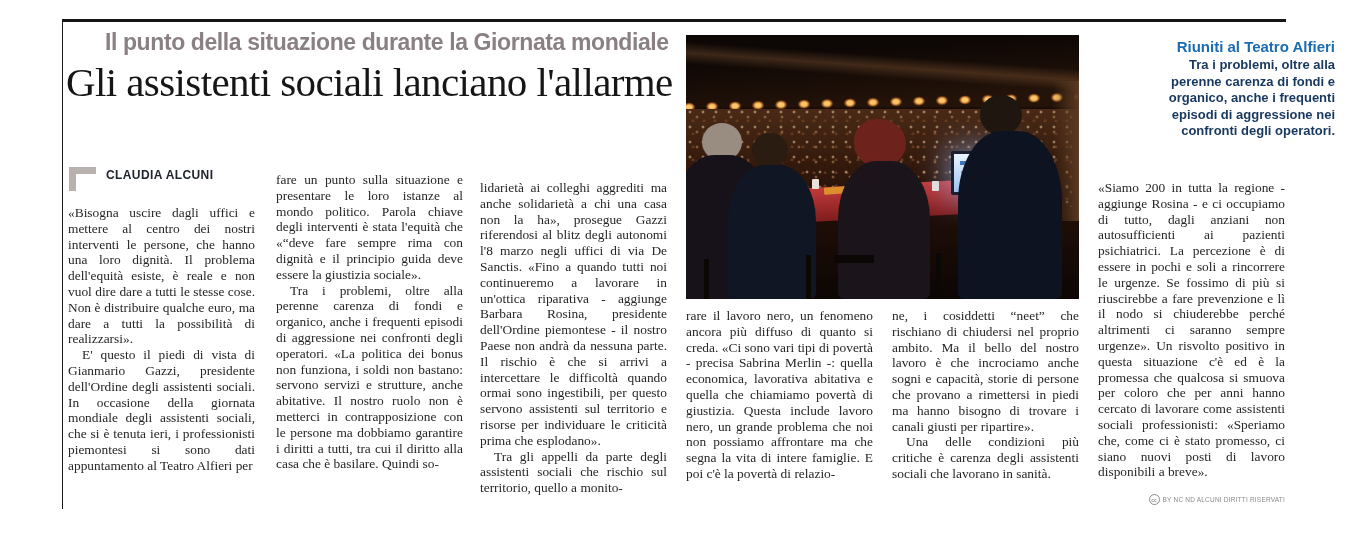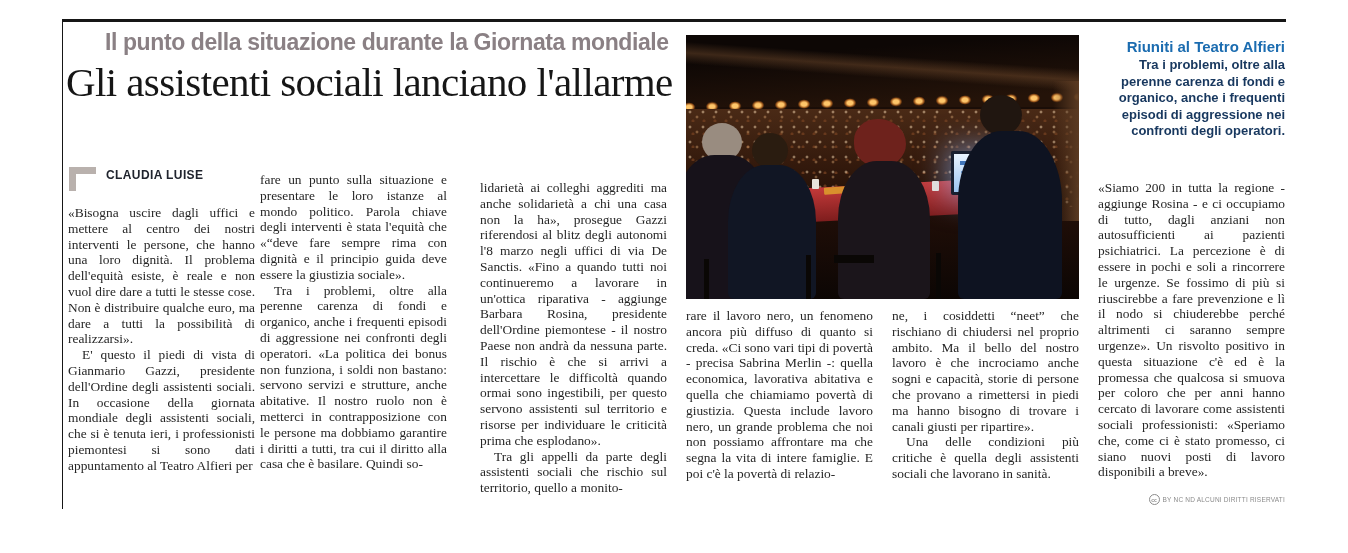--- a/index.html
+++ b/index.html
@@ -19,21 +19,21 @@
   .byline{position:absolute;left:69px;top:167px;display:flex;align-items:flex-start;}
   .corner-mark{width:20px;height:17px;border-top:7px solid #b9b1ad;border-left:7px solid #b9b1ad;
                margin-right:10px;}
   .byline-name{font-size:12px;font-weight:bold;color:#20242e;letter-spacing:.4px;padding-top:1px;}
   
   .col{position:absolute;width:187px;text-align:justify;color:#262626;
        font-family:"Liberation Serif",serif;font-size:13.4px;line-height:15.8px;}
   .col p{margin:0;}
   .col p + p{text-indent:14px;}
   #col1{left:68px;top:205px;}
-  #col2{left:260px;top:172px;}
+  #col2{left:276px;top:172px;}
   #col3{left:480px;top:172px;margin-top:8px;}
   #col4{left:686px;top:308px;}
   #col5{left:892px;top:308px;}
   #col6{left:1098px;top:180px;}
   
   .photo{position:absolute;left:686px;top:35px;width:393px;height:264px;overflow:hidden;
          background:#1a0d07;}
   .ph-ceiling{position:absolute;left:0;top:0;width:100%;height:72px;
               background:linear-gradient(176deg,#0d0705 25%,#241309 85%);}
   .ph-beam{position:absolute;left:0;top:4px;width:100%;height:52px;
@@ -60,21 +60,21 @@
   .ph-laptop{position:absolute;left:265px;top:116px;width:52px;height:38px;border:3px solid #1a2030;
              border-radius:2px;background:linear-gradient(180deg,#eaf4ff 0,#9cc4f0 100%);
              box-shadow:0 0 28px 6px rgba(150,190,255,.5);}
   .ph-laptop:after{content:"";position:absolute;left:6px;top:7px;width:26px;height:4px;
              background:#3f74b8;box-shadow:0 9px 0 -1px #6d9bd1;}
   .person{position:absolute;}
   .head{position:absolute;border-radius:50%;}
   .torso{position:absolute;border-radius:42% 42% 6px 6px;}
   .ph-chair{position:absolute;bottom:0;background:#0a0705;}
   
-  .caption{position:absolute;left:1098px;top:38px;width:187px;text-align:right;}
+  .caption{position:absolute;left:1148px;top:38px;width:187px;text-align:right;}
   .caption-title{font-size:15px;font-weight:bold;color:#1b6cb0;margin-bottom:2px;}
   .caption-text{font-size:13px;font-weight:bold;line-height:16.5px;color:#17375e;}
   
   .copyright{position:absolute;left:1058px;top:494px;width:227px;text-align:right;
              font-size:6.5px;color:#8b8b8b;letter-spacing:.2px;display:flex;
              justify-content:flex-end;align-items:center;gap:3px;}
   .cc-icon{display:inline-flex;align-items:center;justify-content:center;
            width:9px;height:9px;border:1px solid #8b8b8b;border-radius:50%;
            font-size:5px;font-weight:bold;color:#8b8b8b;letter-spacing:0;}
 </style>
@@ -86,41 +86,41 @@
   <div class="frame"></div>
 
   <div class="kicker">Il punto della situazione durante la Giornata mondiale</div>
 
   <div class="headline">
     <div>Gli assistenti sociali lanciano l'allarme</div>
   </div>
 
   <div class="byline">
     <div class="corner-mark"></div>
-    <div class="byline-name">CLAUDIA LUISE</div>
+    <div class="byline-name">CLAUDIA ALCUNI</div>
   </div>
 
   <div class="col" id="col1">
     <p>«Bisogna uscire dagli uffici e mettere al centro dei nostri interventi le persone, che hanno una loro dignità. Il problema dell'equità esiste, è reale e non vuol dire dare a tutti le stesse cose. Non è distribuire qualche euro, ma dare a tutti la possibilità di realizzarsi».</p>
     <p>E' questo il piedi di vista di Gianmario Gazzi, presidente dell'Ordine degli assistenti sociali. In occasione della giornata mondiale degli assistenti sociali, che si è tenuta ieri, i professionisti piemontesi si sono dati appuntamento al Teatro Alfieri per</p>
   </div>
   <div class="col" id="col2">
     <p>fare un punto sulla situazione e presentare le loro istanze al mondo politico. Parola chiave degli interventi è stata l'equità che «“deve fare sempre rima con dignità e il principio guida deve essere la giustizia sociale».</p>
     <p>Tra i problemi, oltre alla perenne carenza di fondi e organico, anche i frequenti episodi di aggressione nei confronti degli operatori. «La politica dei bonus non funziona, i soldi non bastano: servono servizi e strutture, anche abitative. Il nostro ruolo non è metterci in contrapposizione con le persone ma dobbiamo garantire i diritti a tutti, tra cui il diritto alla casa che è basilare. Quindi so-</p>
   </div>
   <div class="col" id="col3">
     <p>lidarietà ai colleghi aggrediti ma anche solidarietà a chi una casa non la ha», prosegue Gazzi riferendosi al blitz degli autonomi l'8 marzo negli uffici di via De Sanctis. «Fino a quando tutti noi continueremo a lavorare in un'ottica riparativa - aggiunge Barbara Rosina, presidente dell'Ordine piemontese - il nostro Paese non andrà da nessuna parte. Il rischio è che si arrivi a intercettare le difficoltà quando ormai sono ingestibili, per questo servono assistenti sul territorio e risorse per individuare le criticità prima che esplodano».</p>
     <p>Tra gli appelli da parte degli assistenti sociali che rischio sul territorio, quello a monito-</p>
   </div>
   <div class="col" id="col4">
     <p>rare il lavoro nero, un fenomeno ancora più diffuso di quanto si creda. «Ci sono vari tipi di povertà - precisa Sabrina Merlin -: quella economica, lavorativa abitativa e quella che chiamiamo povertà di giustizia. Questa include lavoro nero, un grande problema che noi non possiamo affrontare ma che segna la vita di intere famiglie. E poi c'è la povertà di relazio-</p>
   </div>
   <div class="col" id="col5">
     <p>ne, i cosiddetti “neet” che rischiano di chiudersi nel proprio ambito. Ma il bello del nostro lavoro è che incrociamo anche sogni e capacità, storie di persone che provano a rimettersi in piedi ma hanno bisogno di trovare i canali giusti per ripartire».</p>
-    <p>Una delle condizioni più critiche è quella degli assistenti sociali che lavorano in sanità.</p>
+    <p>Una delle condizioni più critiche è carenza degli assistenti sociali che lavorano in sanità.</p>
   </div>
   <div class="col" id="col6">
     <p>«Siamo 200 in tutta la regione - aggiunge Rosina - e ci occupiamo di tutto, dagli anziani non autosufficienti ai pazienti psichiatrici. La percezione è di essere in pochi e soli a rincorrere le urgenze. Se fossimo di più si riuscirebbe a fare prevenzione e lì il nodo si chiuderebbe perché altrimenti ci saranno sempre urgenze». Un risvolto positivo in questa situazione c'è ed è la promessa che qualcosa si smuova per coloro che per anni hanno cercato di lavorare come assistenti sociali professionisti: «Speriamo che, come ci è stato promesso, ci siano nuovi posti di lavoro disponibili a breve».</p>
   </div>
 
   <div class="photo">
     <div class="ph-ceiling"></div>
     <div class="ph-beam"></div>
     <div class="ph-lights"></div>
     <div class="ph-crowd"></div>

